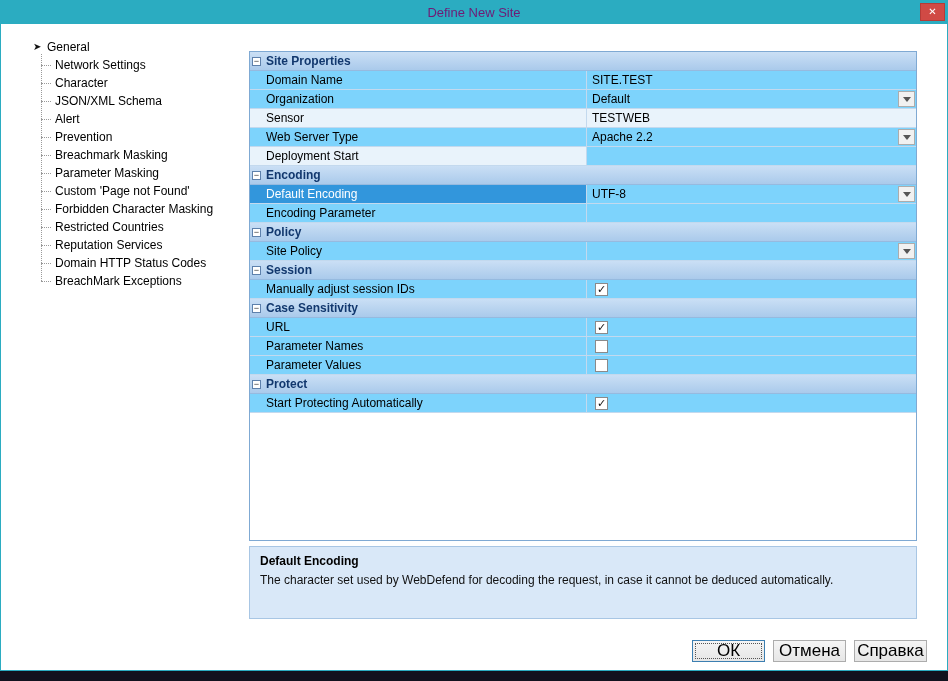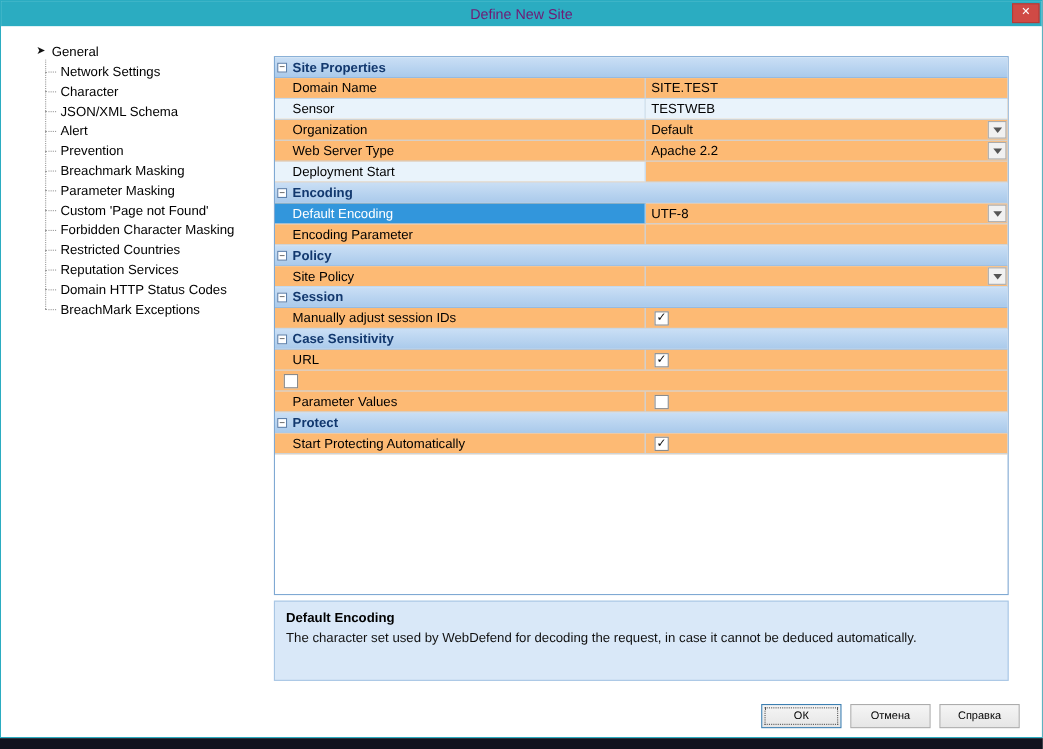--- a/index.html
+++ b/index.html
@@ -45,21 +45,21 @@
     height:19px; display:flex; align-items:center;
     background:linear-gradient(#cadff5,#aacaeb);
     border-bottom:1px solid #96badf;
     font-size:12px; font-weight:bold; color:#12386e;
   }
   .minus-box {
     width:9px; height:9px; border:1px solid #5e81ac; background:#ffffff;
     font-size:9px; line-height:7px; text-align:center; color:#333;
     margin:0 5px 0 2px; font-weight:normal;
   }
-  .row { height:19px; display:flex; border-bottom:1px solid #c3d9ee; font-size:12px; background:#fdba74; }
+  .row { height:19px; display:flex; border-bottom:1px solid #c3d9ee; font-size:12px; background:#7dd3fc; }
   .row .label {
     width:337px; padding-left:16px; display:flex; align-items:center;
     border-right:1px solid #c3d9ee; color:#000; overflow:hidden; white-space:nowrap;
   }
   .row .value { flex:1; display:flex; align-items:center; padding-left:5px; position:relative; overflow:hidden; }
   .row.readonly .label, .row.readonly .value { background:#e9f3fb; }
   .row.selected .label { background:#3296dc; color:#ffffff; }
   .vtext { white-space:nowrap; }
   .combo {
     position:absolute; right:1px; top:1px; bottom:1px; width:17px;
@@ -76,21 +76,21 @@
   .desc {
     margin-top:5px; height:73px; background:#d9e8f8; border:1px solid #a8c6e4;
     padding:7px 10px; font-size:12px; color:#111;
   }
   .desc-title { font-weight:bold; margin-bottom:5px; color:#000; }
   .desc-text { line-height:15px; }
 
   
   .buttons { position:absolute; right:20px; top:616px; display:flex; gap:8px; }
   .btn {
-    width:73px; height:22px; font-size:10px; color:#000;
+    width:73px; height:22px; font-size:17px; color:#000;
     font-family:"Liberation Sans", sans-serif;
     background:linear-gradient(#f5f5f5,#e6e6e6); border:1px solid #acacac;
   }
   .btn-ok { border-color:#3c7fb1; outline:1px dotted #555; outline-offset:-4px; }
 </style>
 </head>
 <body>
 
 <div class="window">
   <div class="titlebar">
@@ -163,36 +163,36 @@
           <div class="sec-header">
             <span class="minus-box">−</span>
             <span>Site Properties</span>
           </div>
           <div class="row">
             <div class="label">Domain Name</div>
             <div class="value">
               <span class="vtext">SITE.TEST</span>
             </div>
           </div>
+          <div class="row">
+            <div class="label">Organization</div>
+            <div class="value">
+              <span class="vtext">Default</span>
+              <span class="combo">
+                <span class="tri"></span>
+              </span>
+            </div>
+          </div>
           <div class="row readonly">
             <div class="label">Sensor</div>
             <div class="value">
               <span class="vtext">TESTWEB</span>
             </div>
           </div>
           <div class="row">
-            <div class="label">Organization</div>
-            <div class="value">
-              <span class="vtext">Default</span>
-              <span class="combo">
-                <span class="tri"></span>
-              </span>
-            </div>
-          </div>
-          <div class="row">
             <div class="label">Web Server Type</div>
             <div class="value">
               <span class="vtext">Apache 2.2</span>
               <span class="combo">
                 <span class="tri"></span>
               </span>
             </div>
           </div>
           <div class="row readonly">
             <div class="label">Deployment Start</div>
@@ -243,20 +243,21 @@
             <span class="minus-box">−</span>
             <span>Case Sensitivity</span>
           </div>
           <div class="row">
             <div class="label">URL</div>
             <div class="value">
               <span class="checkbox">✓</span>
             </div>
           </div>
           <div class="row">
+            <div class="label">Parameter Names</div>
             <div class="value">
               <span class="checkbox"></span>
             </div>
           </div>
           <div class="row">
             <div class="label">Parameter Values</div>
             <div class="value">
               <span class="checkbox"></span>
             </div>
           </div>

